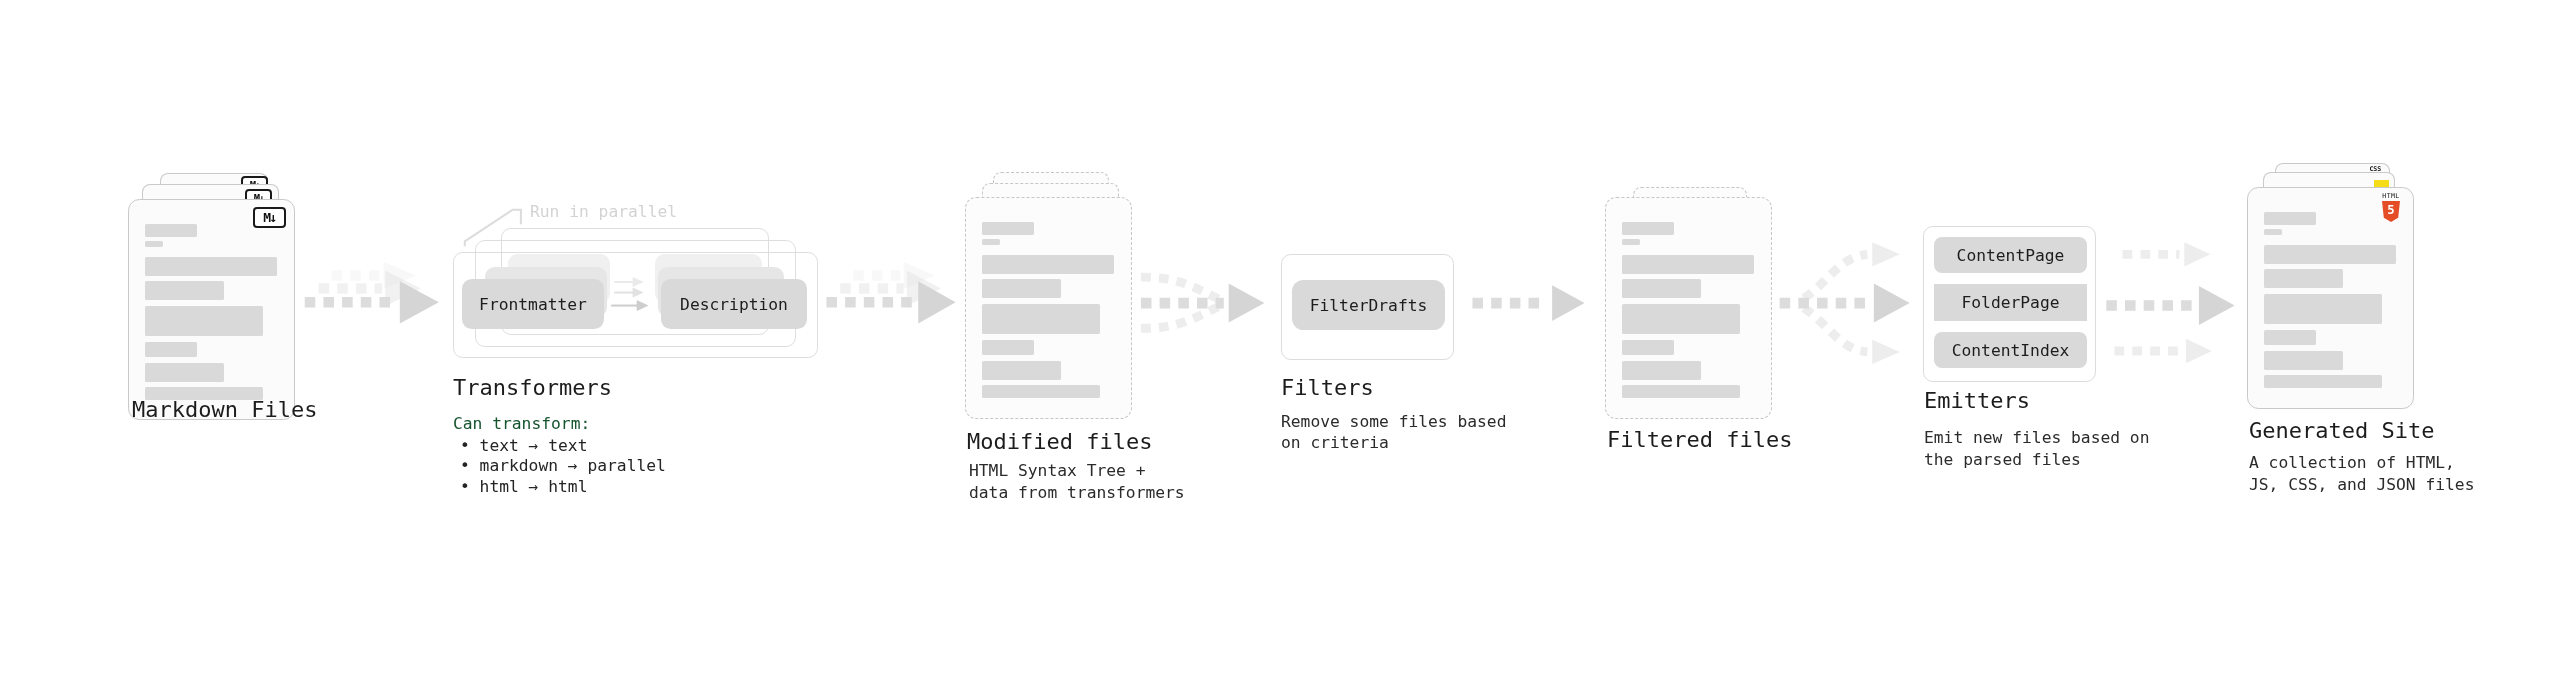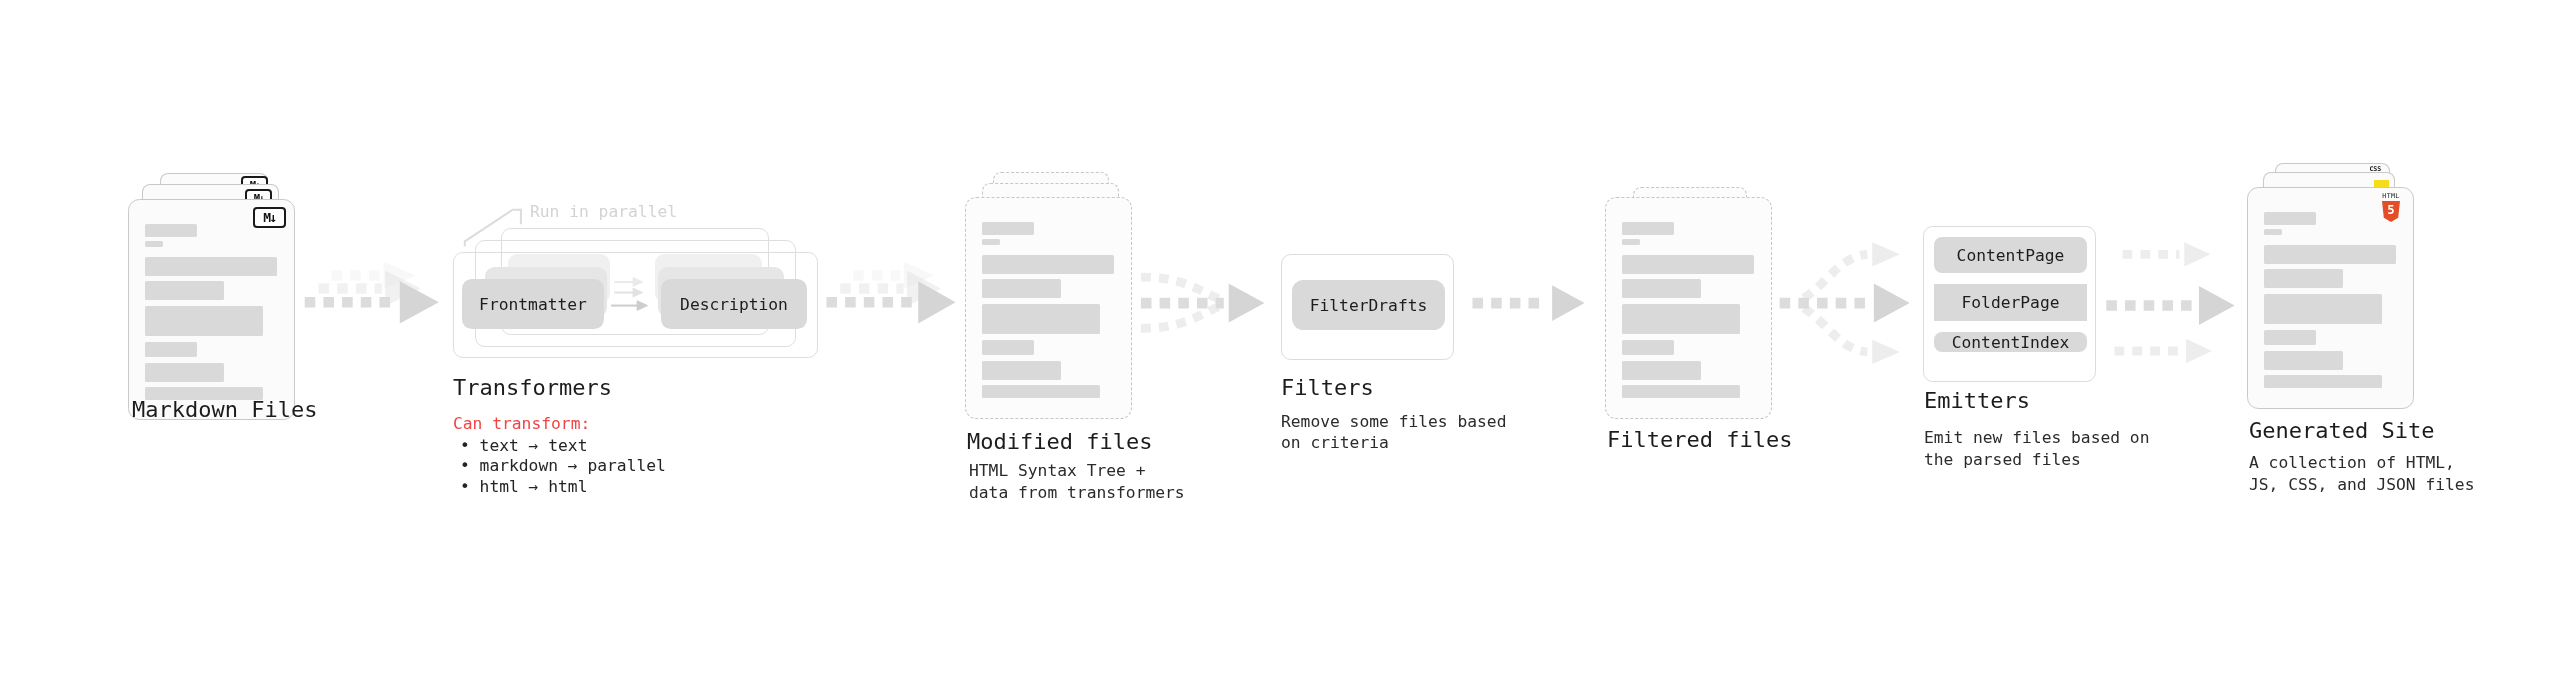--- a/index.html
+++ b/index.html
@@ -53,21 +53,21 @@
   .g1 { background:#f0f0f0; }
   .g2 { background:#e6e6e6; }
   .solidbox { position:absolute; background:#d9d9d9; border-radius:9.8px;
               display:flex; align-items:center; justify-content:center;
               font-size:16.3px; color:#1d1d1d; white-space:nowrap; }
   .outline-panel { position:absolute; background:#ffffff; border:1.6px solid #dcdcdc; border-radius:9.8px; }
 
   
   .h   { position:absolute; font-size:22px; font-weight:500; color:#1c1c1c; white-space:nowrap; }
   .sub { position:absolute; font-size:16.3px; color:#2b2b2b; line-height:22px; white-space:pre-line; }
-  .note{ position:absolute; font-size:16.3px; color:#ef4444; white-space:nowrap; }
+  .note{ position:absolute; font-size:16.3px; color:#14532d; white-space:nowrap; }
   .bullets { position:absolute; font-size:16.3px; color:#242424; }
   .bullets div { line-height:20.3px; white-space:nowrap; }
   .annot { position:absolute; font-size:16.3px; color:#d3d3d3; white-space:nowrap; }
 </style>
 </head>
 <body>
 
 <div class="stage">
 
   <svg class="arrows" width="2576" height="681" viewBox="0 0 3170 838">
@@ -238,21 +238,21 @@
   </div>
 
   <div>
     <div class="outline-panel" style="left:1923px;top:226px;width:173px;height:156px"></div>
     <div class="solidbox" style="left:1934px;top:237px;width:153px;height:36px;border-radius:8.1px">
       <span>ContentPage</span>
     </div>
     <div class="solidbox" style="left:1934px;top:284px;width:153px;height:37px;border-radius:0">
       <span>FolderPage</span>
     </div>
-    <div class="solidbox" style="left:1934px;top:332px;width:153px;height:20px;border-radius:8.1px">
+    <div class="solidbox" style="left:1934px;top:332px;width:153px;height:36px;border-radius:8.1px">
       <span>ContentIndex</span>
     </div>
     <div class="h" style="left:1924px;top:388px">Emitters</div>
     <div class="sub" style="left:1924px;top:427px">Emit new files based on
 the parsed files</div>
   </div>
 
   <div>
     <div class="file-card back" style="left:2275px;top:163px;width:115px;height:34px">
       <div class="cssicon" style="left:92px;top:1.6px">

